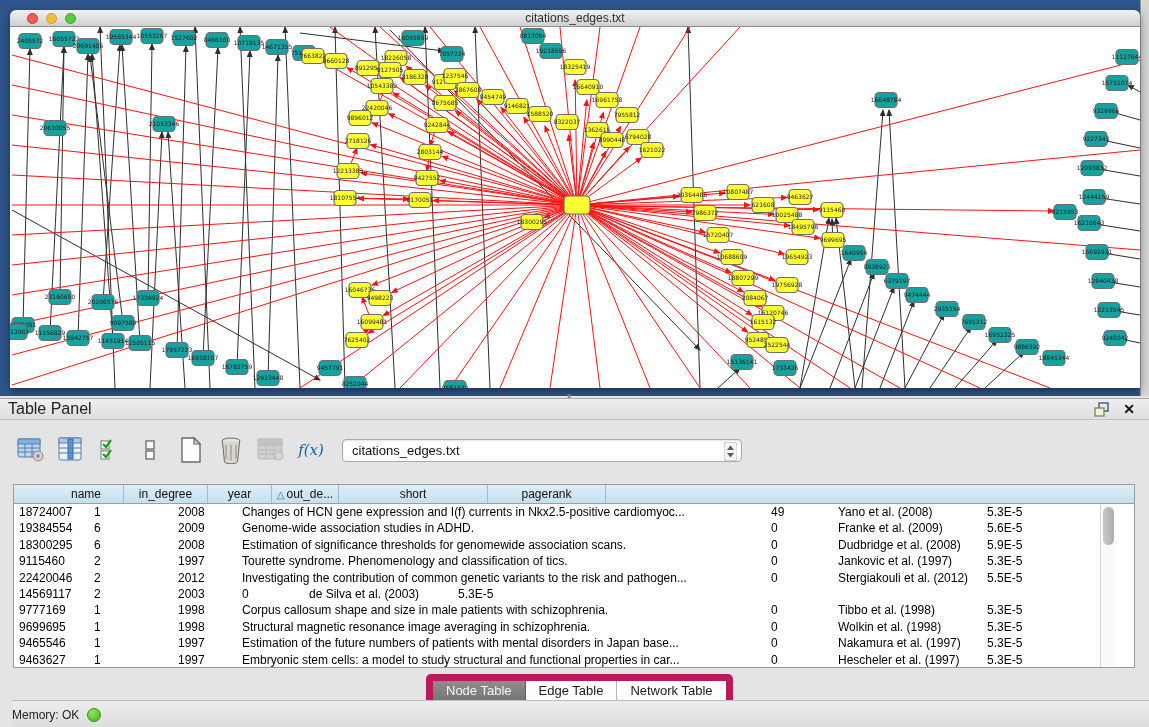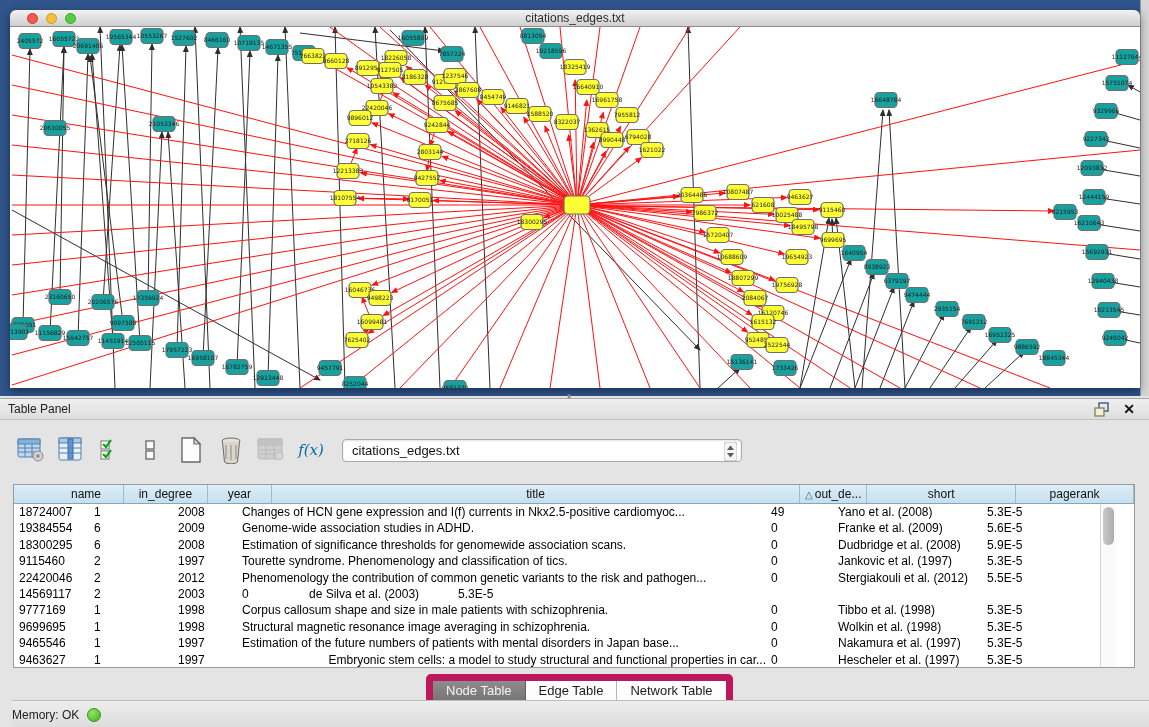--- a/index.html
+++ b/index.html
@@ -20,21 +20,21 @@
   .tl.yel   { background:#f6be3f; border:1px solid #d09a2b; }
   .tl.grn   { background:#59ca46; border:1px solid #36a62a; }
   #net-canvas { position:absolute; left:0; top:17px; width:1130px; height:361px; background:#fff; overflow:hidden; }
   #net-canvas svg { display:block; }
 
   
   #table-panel { position:absolute; left:0; top:396px; width:1149px; height:331px; background:#e4e4e4; }
   #panel-grip { position:absolute; left:565px; top:1px; width:14px; height:5px; color:#8a8a8a; font-size:7px; line-height:4px; letter-spacing:1px; }
   #panel-bar { position:absolute; left:0; top:2px; width:100%; height:22px; background:linear-gradient(#efefef,#dedede);
                border-top:1px solid #a8a8a8; border-bottom:1px solid #c2c2c2; display:flex; align-items:center; }
-  #panel-bar .ptitle { font-size:12px; color:#222; margin-left:8px; }
+  #panel-bar .ptitle { font-size:16px; color:#222; margin-left:8px; }
   #panel-bar .pbtns { position:absolute; right:14px; display:flex; gap:12px; align-items:center; }
   #panel-bar .x { font-size:14px; font-weight:bold; color:#111; cursor:default; }
 
   #toolbar { position:absolute; left:0; top:28px; width:100%; height:52px; display:flex; align-items:center; }
   .tbtn { width:34px; height:34px; margin-left:6px; display:flex; align-items:center; justify-content:center; }
   .tbtn:first-child { margin-left:14px; }
   .fx { font-size:15px; font-style:italic; font-family:"DejaVu Serif", serif; color:#0369a1; }
   #combo { position:relative; margin-left:14px; width:400px; height:23px; background:#fff; border:1px solid #a9a9a9;
            border-radius:4px; display:flex; align-items:center; font-size:13px; color:#111; padding-left:9px;
            box-shadow:inset 0 1px 2px rgba(0,0,0,.12); }
@@ -551,21 +551,20 @@
           <path d="M6.5 15.5 L10 11 H3 z" fill="#5a5a5a"></path>
         </svg>
       </div>
     </div>
 
     <div id="tablebox">
       <div id="thead">
           <div class="th" style="width: 75px;">name</div>
           <div class="th" style="width: 84px;">in_degree</div>
           <div class="th" style="width: 64px;">year</div>
-          <div class="th" style="width: 529px;">title</div>
           <div class="th" style="width: 67px;"><span class="sorticn">△</span>out_de...</div>
           <div class="th" style="width: 149px;">short</div>
           <div class="th" style="width: 118px;">pagerank</div>
         </div>
       <div id="tbody">
           <div class="tr">
             <div class="td" style="width: 75px;">18724007</div>
             <div class="td" style="width: 84px;">1</div>
             <div class="td" style="width: 64px;">2008</div>
             <div class="td" style="width: 529px;">Changes of HCN gene expression and I(f) currents in Nkx2.5-positive cardiomyoc...</div>
@@ -597,21 +596,21 @@
             <div class="td" style="width: 64px;">1997</div>
             <div class="td" style="width: 529px;">Tourette syndrome. Phenomenology and classification of tics.</div>
             <div class="td" style="width: 67px;">0</div>
             <div class="td" style="width: 149px;">Jankovic et al. (1997)</div>
             <div class="td" style="width: 118px;">5.3E-5</div>
           </div>
           <div class="tr">
             <div class="td" style="width: 75px;">22420046</div>
             <div class="td" style="width: 84px;">2</div>
             <div class="td" style="width: 64px;">2012</div>
-            <div class="td" style="width: 529px;">Phenomenology the contribution of common genetic variants to the risk and pathogen...</div>
+            <div class="td" style="width: 529px;">Investigating the contribution of common genetic variants to the risk and pathogen...</div>
             <div class="td" style="width: 67px;">0</div>
             <div class="td" style="width: 149px;">Stergiakouli et al. (2012)</div>
             <div class="td" style="width: 118px;">5.5E-5</div>
           </div>
           <div class="tr">
             <div class="td" style="width: 75px;">14569117</div>
             <div class="td" style="width: 84px;">2</div>
             <div class="td" style="width: 64px;">2003</div>
             <div class="td" style="width: 67px;">0</div>
             <div class="td" style="width: 149px;">de Silva et al. (2003)</div>
@@ -641,21 +640,21 @@
             <div class="td" style="width: 64px;">1997</div>
             <div class="td" style="width: 529px;">Estimation of the future numbers of patients with mental disorders in Japan base...</div>
             <div class="td" style="width: 67px;">0</div>
             <div class="td" style="width: 149px;">Nakamura et al. (1997)</div>
             <div class="td" style="width: 118px;">5.3E-5</div>
           </div>
           <div class="tr">
             <div class="td" style="width: 75px;">9463627</div>
             <div class="td" style="width: 84px;">1</div>
             <div class="td" style="width: 64px;">1997</div>
-            <div class="td" style="width: 529px; text-align: right;">Embryonic stem cells: a model to study structural and functional properties in car...</div>
+            <div class="td" style="width: 529px;">Embryonic stem cells: a model to study structural and functional properties in car...</div>
             <div class="td" style="width: 67px;">0</div>
             <div class="td" style="width: 149px;">Hescheler et al. (1997)</div>
             <div class="td" style="width: 118px;">5.3E-5</div>
           </div>
         </div>
       <div id="vscroll">
         <div id="vthumb"></div>
       </div>
     </div>
 

